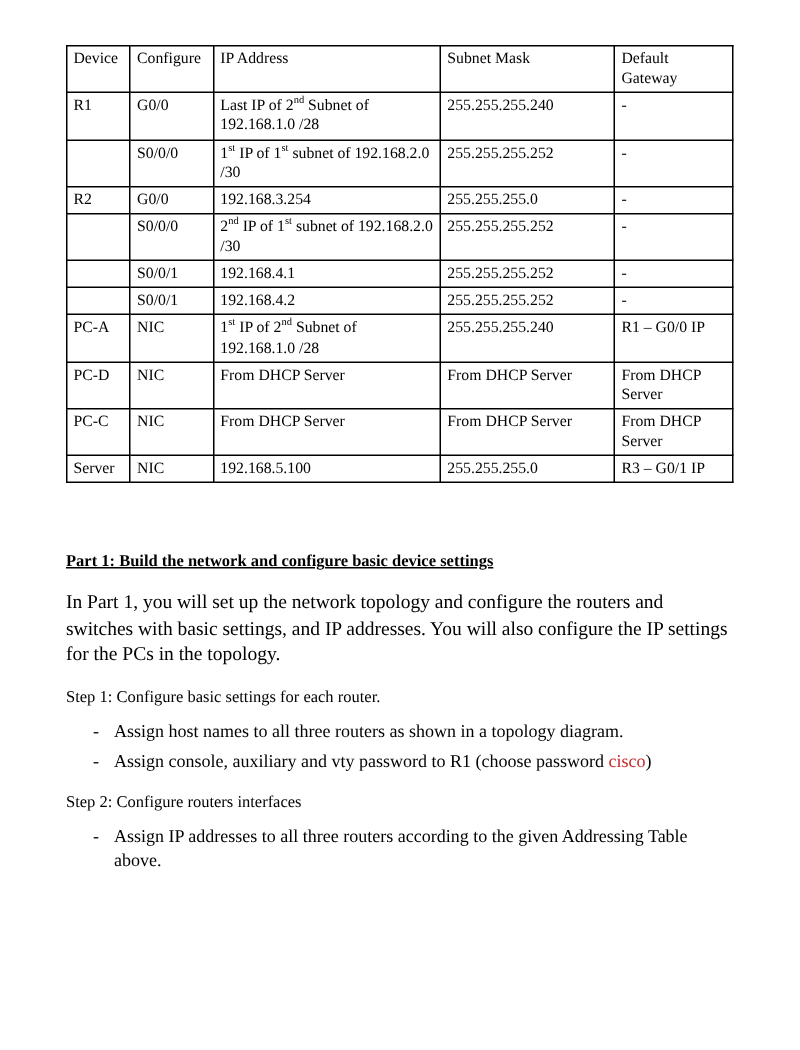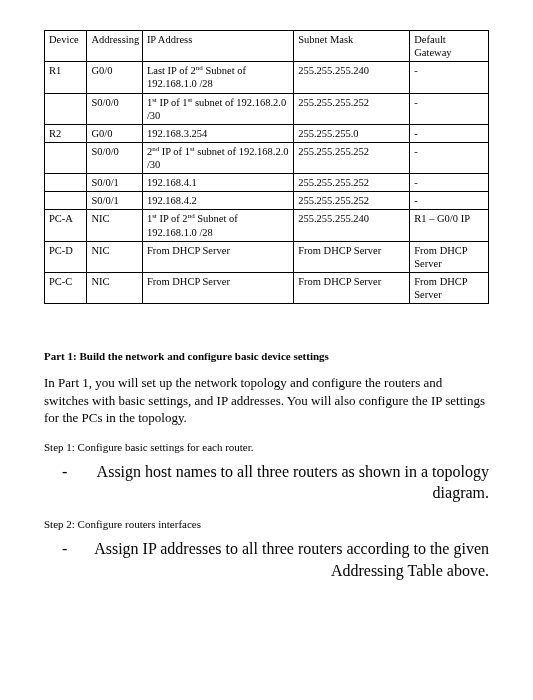--- a/index.html
+++ b/index.html
@@ -36,20 +36,21 @@
   col.c-dev   { width: 42px; }
   col.c-int   { width: 55px; }
   col.c-ip    { width: 150px; }
   col.c-mask  { width: 115px; }
   col.c-gw    { width: 78px; }
 
   sup { font-size: 7px; line-height: 0; }
 
   .part-heading {
     font-weight: bold;
+    text-decoration: underline;
     margin-top: 46px;
     margin-bottom: 12px;
     font-size: 11px;
   }
   p.body {
     margin: 0 0 12px 0;
     line-height: 1.35;
     font-size: 13px;
   }
   .step-heading {
@@ -59,23 +60,22 @@
   }
   ul.dash {
     list-style: none;
     padding: 0;
     margin: 0 0 8px 18px;
   }
   ul.dash li {
     position: relative;
     padding-left: 14px;
     margin: 4px 0;
-    font-size: 16px;
+    font-size: 12px;
     line-height: 1.35;
-    text-align: right;
   }
   ul.dash li::before {
     content: "-";
     position: absolute;
     left: 0;
     top: 0;
   }
   .cisco { color: #c62828; }
 </style>
 </head>
@@ -87,21 +87,21 @@
     <colgroup>
       <col class="c-dev">
         <col class="c-int">
         <col class="c-ip">
         <col class="c-mask">
         <col class="c-gw">
     </colgroup>
     <thead>
       <tr>
         <th>Device</th>
-        <th>Addressing</th>
+        <th>Configure</th>
         <th>IP Address</th>
         <th>Subnet Mask</th>
         <th>Default Gateway</th>
       </tr>
     </thead>
     <tbody id="addr-body">
         <tr>
           <td>R1</td>
           <td>G0/0</td>
           <td>Last IP of 2<sup>nd</sup> Subnet of 192.168.1.0 /28</td>
@@ -157,30 +157,40 @@
           <td>From DHCP Server</td>
           <td>From DHCP Server</td>
         </tr>
         <tr>
           <td>PC-C</td>
           <td>NIC</td>
           <td>From DHCP Server</td>
           <td>From DHCP Server</td>
           <td>From DHCP Server</td>
         </tr>
+        <tr>
+          <td>Server</td>
+          <td>NIC</td>
+          <td>192.168.5.100</td>
+          <td>255.255.255.0</td>
+          <td>R3 – G0/1 IP</td>
+        </tr>
       </tbody>
   </table>
 
   <div class="part-heading">Part 1: Build the network and configure basic device settings</div>
 
   <p class="body">In Part 1, you will set up the network topology and configure the routers and switches with basic settings, and IP addresses. You will also configure the IP settings for the PCs in the topology.</p>
 
   <div class="step-heading">Step 1:   Configure basic settings for each router.</div>
   <ul class="dash">
     <li>Assign host names to all three routers as shown in a topology diagram.</li>
+    <li>
+      <span>Assign console, auxiliary and vty password to R1 (choose password </span><span class="cisco">cisco</span><span>)</span>
+    </li>
   </ul>
 
   <div class="step-heading">Step 2: Configure routers interfaces</div>
   <ul class="dash">
     <li>Assign IP addresses to all three routers according to the given Addressing Table above.</li>
   </ul>
 
 </div>
 
 </body></html>

